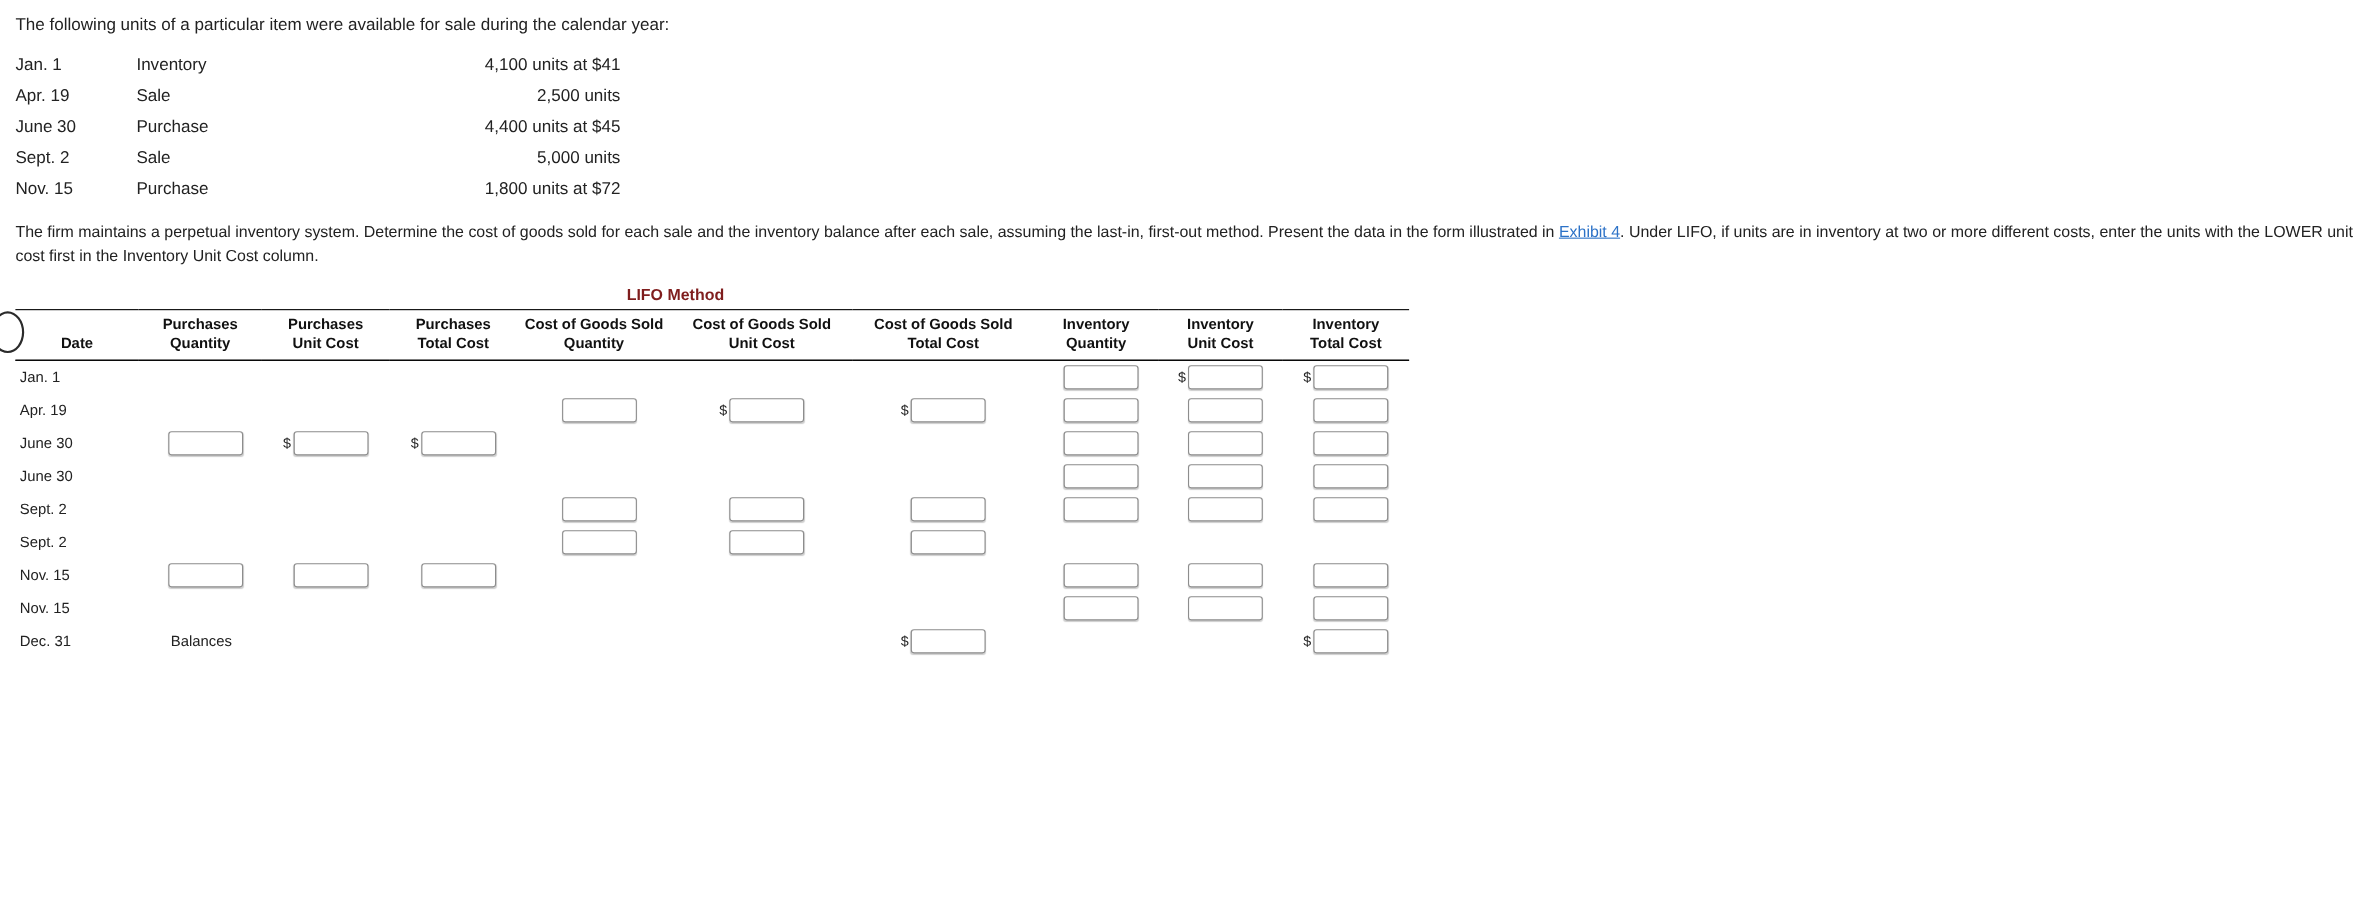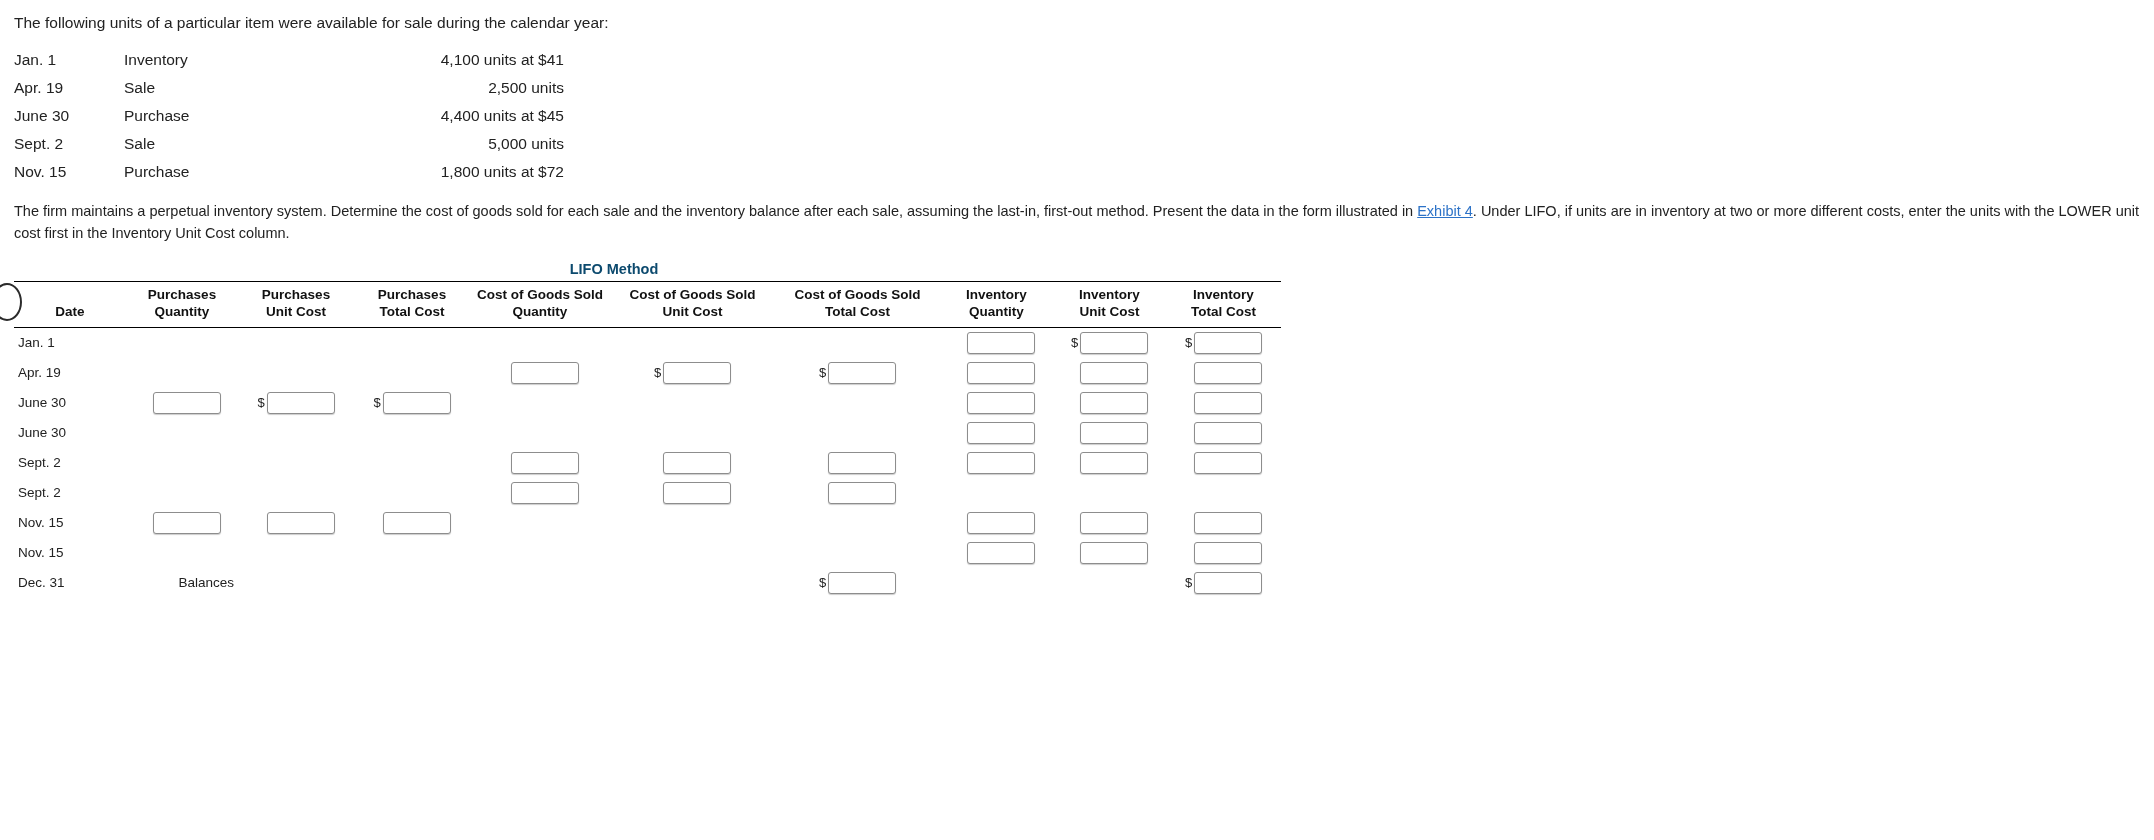--- a/index.html
+++ b/index.html
@@ -68,21 +68,21 @@
     position: relative;
     margin: 16px 0 0 14px;
     width: 1200px;
   }
   .method-title {
     text-align: center;
     font-weight: bold;
     font-size: 14.5px;
     padding-bottom: 4px;
     width: 1200px;
-    color: #0c4a6e;
+    color: #7f1d1d;
   }
   
   .left-bubble {
     position: absolute;
     left: -22px;
     top: 22px;
     width: 26px;
     height: 34px;
     border: 2px solid #2b2b2b;
     border-radius: 50%;
@@ -150,21 +150,21 @@
     border-radius: 3px;
     background: #fff;
     box-shadow: 0 1px 1px rgba(0,0,0,0.20);
     font-family: "Liberation Sans", sans-serif;
     font-size: 12.5px;
     padding: 0 4px;
     outline: none;
     color: #111;
   }
 
-  td.c-bal-label { text-align: right; }
+  td.c-bal-label { text-align: center; }
   .balances-label { padding-left: 2px; }
 </style>
 </head>
 <body>
 
 <div class="page">
 
 
   <div class="intro-lead">The following units of a particular item were available for sale during the calendar year:</div>
 

